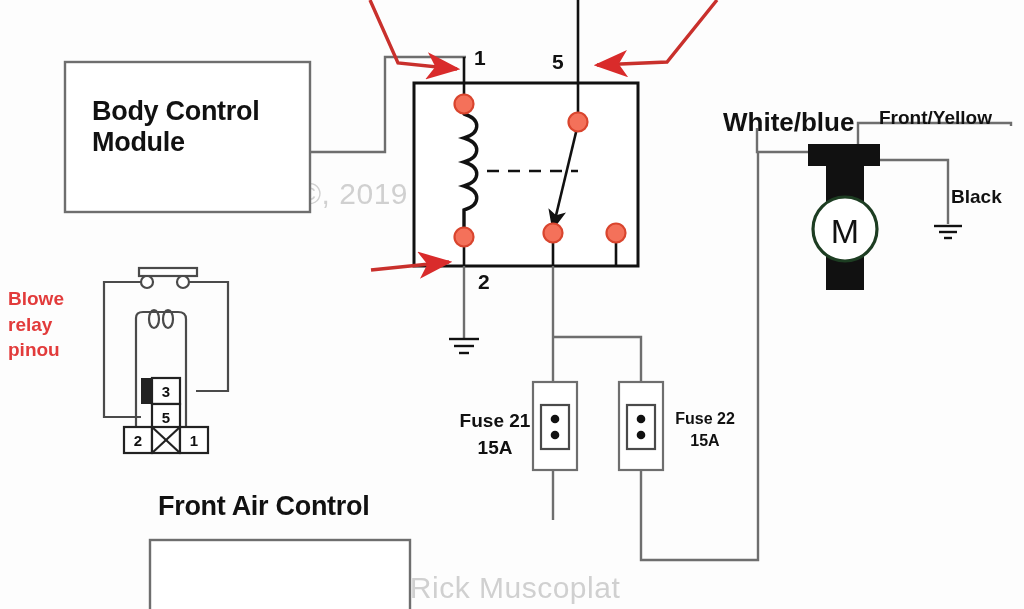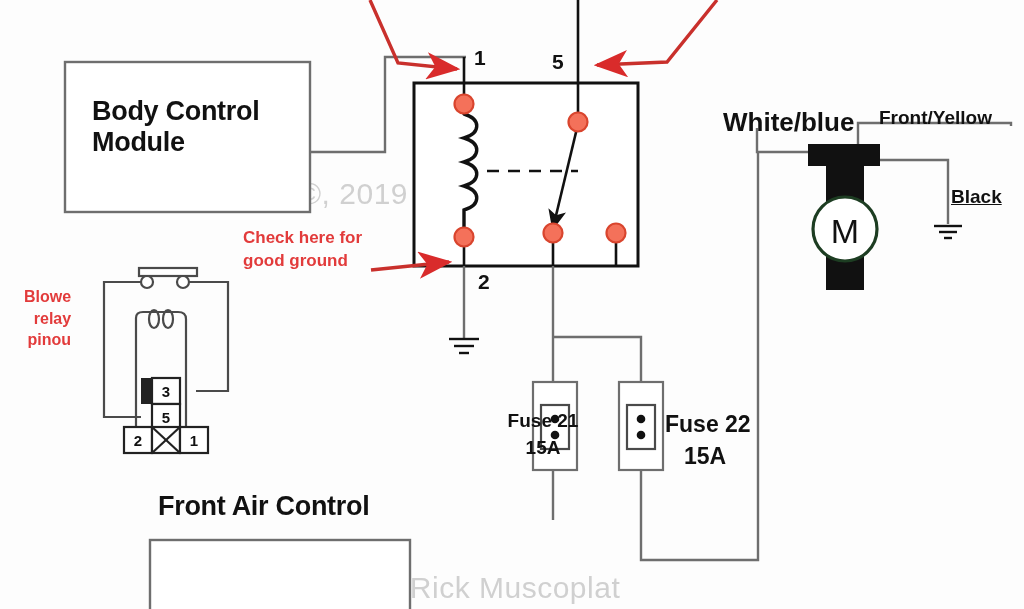--- a/index.html
+++ b/index.html
@@ -45,26 +45,26 @@
   .t-fac {
     left: 158px;
     top: 491px;
     font-size: 27px;
     letter-spacing: -0.3px;
   }
   .t-pin1   { left: 474px; top: 46px;  font-size: 21px; }
   .t-pin5   { left: 552px; top: 50px;  font-size: 21px; }
   .t-pin2   { left: 478px; top: 270px; font-size: 21px; }
   .t-check  { left: 243px; top: 227px; font-size: 17px; line-height: 1.35; }
-  .t-blowe  { left: 24px;   top: 286px; font-size: 16px; line-height: 1.35; text-align: right;}
-  .t-f21    { left: 459px; top: 408px; font-size: 19px; line-height: 1.4; text-align: center; width: 72px; margin-left: 48px;}
-  .t-f22    { left: 665px; top: 408px; font-size: 23px; line-height: 1.4; text-align: center; width: 80px;}
+  .t-blowe  { left: 8px;   top: 286px; font-size: 19px; line-height: 1.35; text-align: left;}
+  .t-f21    { left: 459px; top: 408px; font-size: 19px; line-height: 1.4; text-align: center; width: 72px;}
+  .t-f22    { left: 665px; top: 408px; font-size: 16px; line-height: 1.4; text-align: center; width: 80px;}
   .t-wb     { left: 723px; top: 108px; font-size: 26px; }
   .t-by     { left: 879px; top: 107px; font-size: 19px; }
-  .t-black  { left: 951px; top: 186px; font-size: 19px; text-decoration: underline; }
+  .t-black  { left: 951px; top: 186px; font-size: 19px; }
   .wm {
     position: absolute;
     font-family: "Liberation Sans", sans-serif;
     font-size: 30px;
     color: #c9c9c9;
     opacity: .85;
     white-space: pre;
     letter-spacing: .5px;
   }
   .wm-1 { left: 299px; top: 177px; }
@@ -210,22 +210,20 @@
   </svg>
 
   <div class="lbl t-fac">Front Air Control</div>
   <div class="lbl t-bcm">Body Control
 Module</div>
 
   <div class="lbl t-pin1">1</div>
   <div class="lbl t-pin5">5</div>
   <div class="lbl t-pin2">2</div>
 
-  <div class="lbl lbl-red t-check">Check here for
-good ground</div>
   <div class="lbl lbl-red t-blowe">Blowe
 relay
 pinou</div>
 
   <div class="lbl t-f21">Fuse 21
 15A</div>
   <div class="lbl t-f22">Fuse 22
 15A</div>
 
   <div class="lbl t-wb">White/blue</div>

